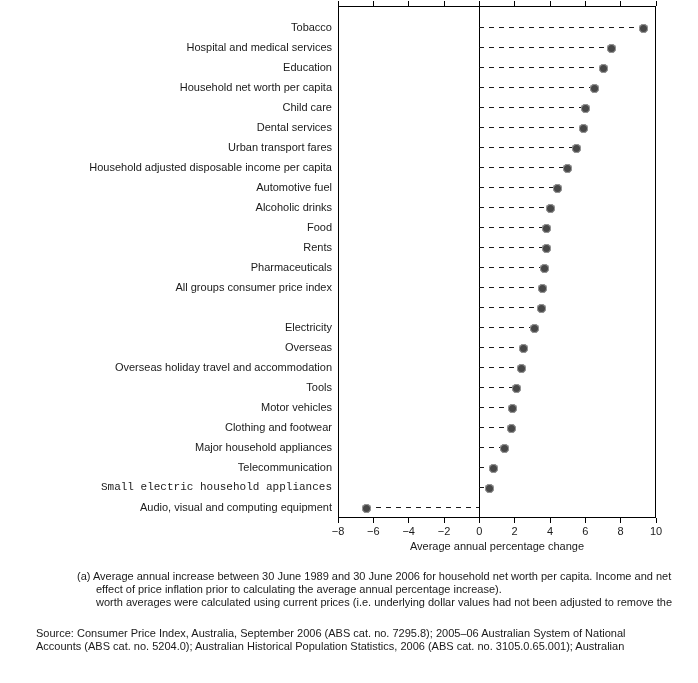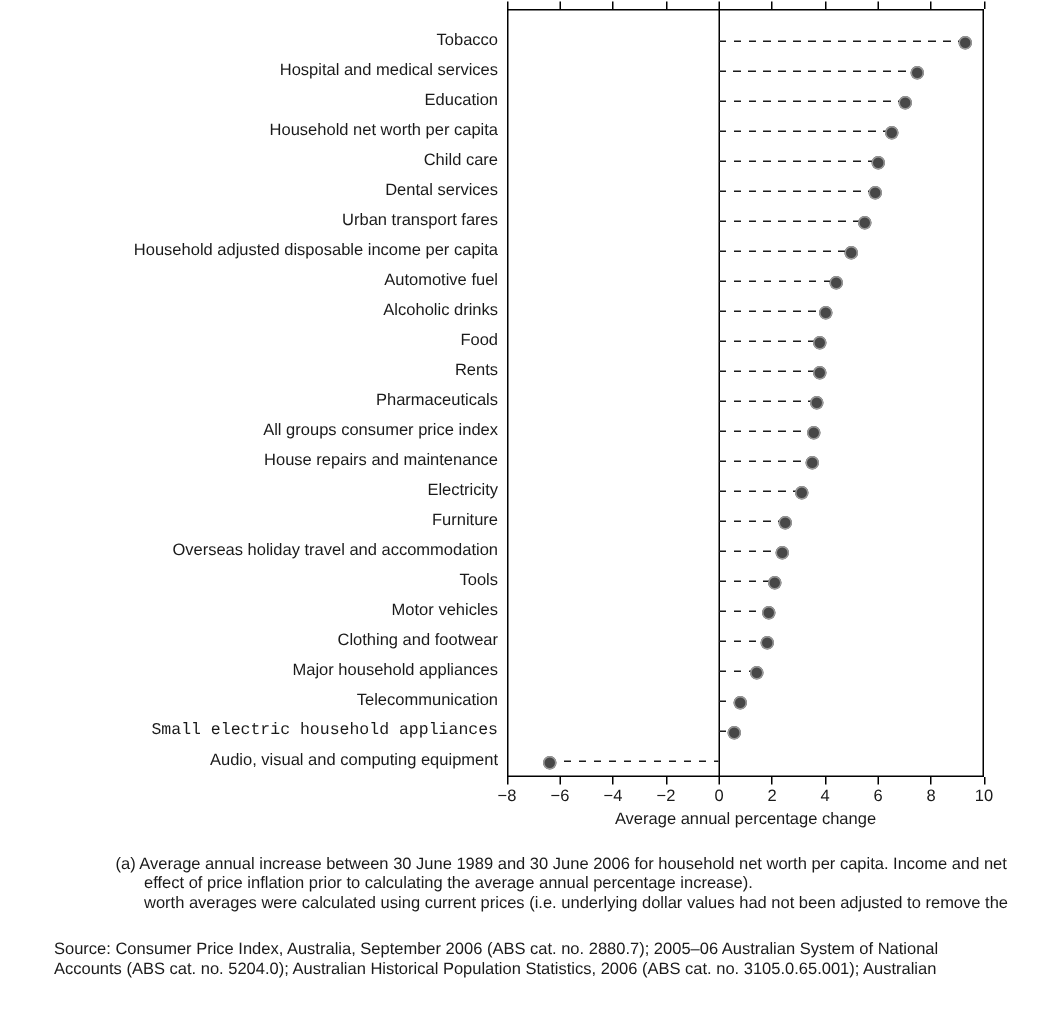--- a/index.html
+++ b/index.html
@@ -96,27 +96,26 @@
       <div class="dot" style="left: 541.967px; top: 223.5px; background: rgb(71, 71, 71);"></div>
       <div class="cat-label" style="top: 241px;">Rents</div>
       <div class="connector" style="left: 479.333px; top: 247px; width: 67.1333px;"></div>
       <div class="dot" style="left: 541.967px; top: 243.5px; background: rgb(71, 71, 71);"></div>
       <div class="cat-label" style="top: 261px;">Pharmaceuticals</div>
       <div class="connector" style="left: 479.333px; top: 267px; width: 65.3667px;"></div>
       <div class="dot" style="left: 540.2px; top: 263.5px; background: rgb(71, 71, 71);"></div>
       <div class="cat-label bold" style="top: 281px;">All groups consumer price index</div>
       <div class="connector" style="left: 479.333px; top: 287px; width: 63.6px;"></div>
       <div class="dot" style="left: 538.433px; top: 283.5px; background: rgb(71, 71, 71);"></div>
-      <div class="cat-label" style="top: 301px;">House repairs and maintenance</div>
       <div class="connector" style="left: 479.333px; top: 307px; width: 61.8333px;"></div>
       <div class="dot" style="left: 536.667px; top: 303.5px; background: rgb(71, 71, 71);"></div>
       <div class="cat-label" style="top: 321px;">Electricity</div>
       <div class="connector" style="left: 479.333px; top: 327px; width: 54.7667px;"></div>
       <div class="dot" style="left: 529.6px; top: 323.5px; background: rgb(71, 71, 71);"></div>
-      <div class="cat-label" style="top: 341px;">Furniture</div>
+      <div class="cat-label" style="top: 341px;">Overseas</div>
       <div class="connector" style="left: 479.333px; top: 347px; width: 44.1667px;"></div>
       <div class="dot" style="left: 519px; top: 343.5px; background: rgb(71, 71, 71);"></div>
       <div class="cat-label" style="top: 361px;">Overseas holiday travel and accommodation</div>
       <div class="connector" style="left: 479.333px; top: 367px; width: 42.4px;"></div>
       <div class="dot" style="left: 517.233px; top: 363.5px; background: rgb(71, 71, 71);"></div>
       <div class="cat-label" style="top: 381px;">Tools</div>
       <div class="connector" style="left: 479.333px; top: 387px; width: 37.1px;"></div>
       <div class="dot" style="left: 511.933px; top: 383.5px; background: rgb(71, 71, 71);"></div>
       <div class="cat-label" style="top: 401px;">Motor vehicles</div>
       <div class="connector" style="left: 479.333px; top: 407px; width: 33.5667px;"></div>
@@ -168,17 +167,17 @@
       <div class="tick-label" style="left: 641px; top: 525px;">10</div>
     </div>
 
   <div class="footnote">
     <div class="fn-line">(a) Average annual increase between 30 June 1989 and 30 June 2006 for household net worth per capita. Income and net</div>
     <div class="fn-line hang">effect of price inflation prior to calculating the average annual percentage increase).</div>
     <div class="fn-line hang">worth averages were calculated using current prices (i.e. underlying dollar values had not been adjusted to remove the</div>
   </div>
 
   <div class="source" id="source">
-      <div class="src-line"><span class="it">Source: Consumer Price Index, Australia, September 2006 </span><span class="">(ABS cat. no. 2880.7); </span><span class="it">2005–06 Australian System of National</span></div>
+      <div class="src-line"><span class="it">Source: Consumer Price Index, Australia, September 2006 </span><span class="">(ABS cat. no. 7295.8); </span><span class="it">2005–06 Australian System of National</span></div>
       <div class="src-line"><span class="it">Accounts </span><span class="">(ABS cat. no. 5204.0); </span><span class="it">Australian Historical Population Statistics, 2006 </span><span class="">(ABS cat. no. 3105.0.65.001); </span><span class="it">Australian</span></div>
     </div>
 
 </div>
 
 </body></html>

